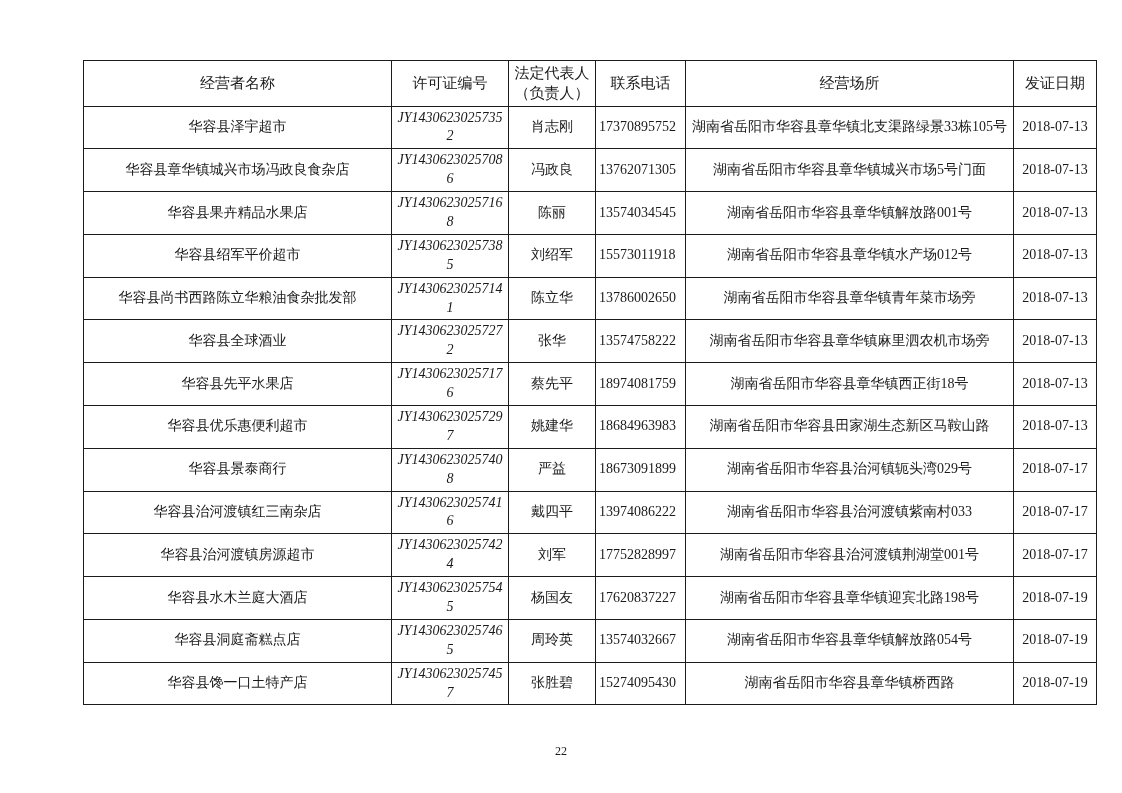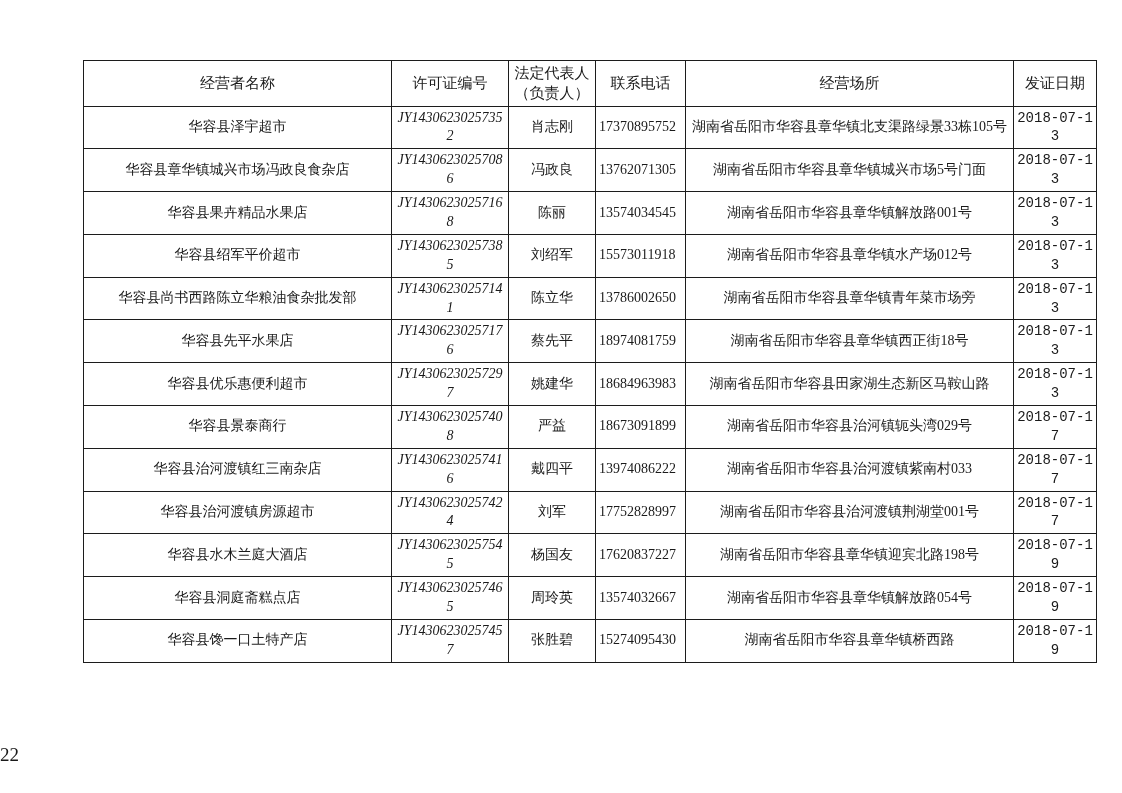--- a/index.html
+++ b/index.html
@@ -50,28 +50,28 @@
   col.c-lic    { width: 117px; }
   col.c-rep    { width: 87px;  }
   col.c-phone  { width: 90px;  }
   col.c-addr   { width: 328px; }
   col.c-date   { width: 83px;  }
   td.cell-name  { text-align: center; }
   td.cell-lic   { text-align: center; font-family: "Liberation Serif", serif; letter-spacing: 0; padding: 2px 1px; font-style: italic; }
   td.cell-rep   { text-align: center; }
   td.cell-phone { text-align: left; padding-left: 3px; padding-right: 1px; }
   td.cell-addr  { text-align: center; padding-left: 4px; }
-  td.cell-date  { text-align: center; font-family: Liberation Mono, monospace; }
+  td.cell-date  { text-align: center; }
   .page-number {
     position: absolute;
     left: 0;
     right: 0;
     top: 744px;
-    text-align: left;
-    font-size: 19px;
+    text-align: center;
+    font-size: 12px;
     color: #1a1a1a;
   }
 </style>
 </head>
 <body>
 
 <div class="page">
 
   <table class="registry">
     <colgroup>
@@ -127,20 +127,28 @@
     </tr>
         <tr>
       <td class="cell-name">华容县尚书西路陈立华粮油食杂批发部</td>
       <td class="cell-lic">JY14306230257141</td>
       <td class="cell-rep">陈立华</td>
       <td class="cell-phone">13786002650</td>
       <td class="cell-addr">湖南省岳阳市华容县章华镇青年菜市场旁</td>
       <td class="cell-date">2018-07-13</td>
     </tr>
         <tr>
+      <td class="cell-name">华容县全球酒业</td>
+      <td class="cell-lic">JY14306230257272</td>
+      <td class="cell-rep">张华</td>
+      <td class="cell-phone">13574758222</td>
+      <td class="cell-addr">湖南省岳阳市华容县章华镇麻里泗农机市场旁</td>
+      <td class="cell-date">2018-07-13</td>
+    </tr>
+        <tr>
       <td class="cell-name">华容县先平水果店</td>
       <td class="cell-lic">JY14306230257176</td>
       <td class="cell-rep">蔡先平</td>
       <td class="cell-phone">18974081759</td>
       <td class="cell-addr">湖南省岳阳市华容县章华镇西正街18号</td>
       <td class="cell-date">2018-07-13</td>
     </tr>
         <tr>
       <td class="cell-name">华容县优乐惠便利超市</td>
       <td class="cell-lic">JY14306230257297</td>

